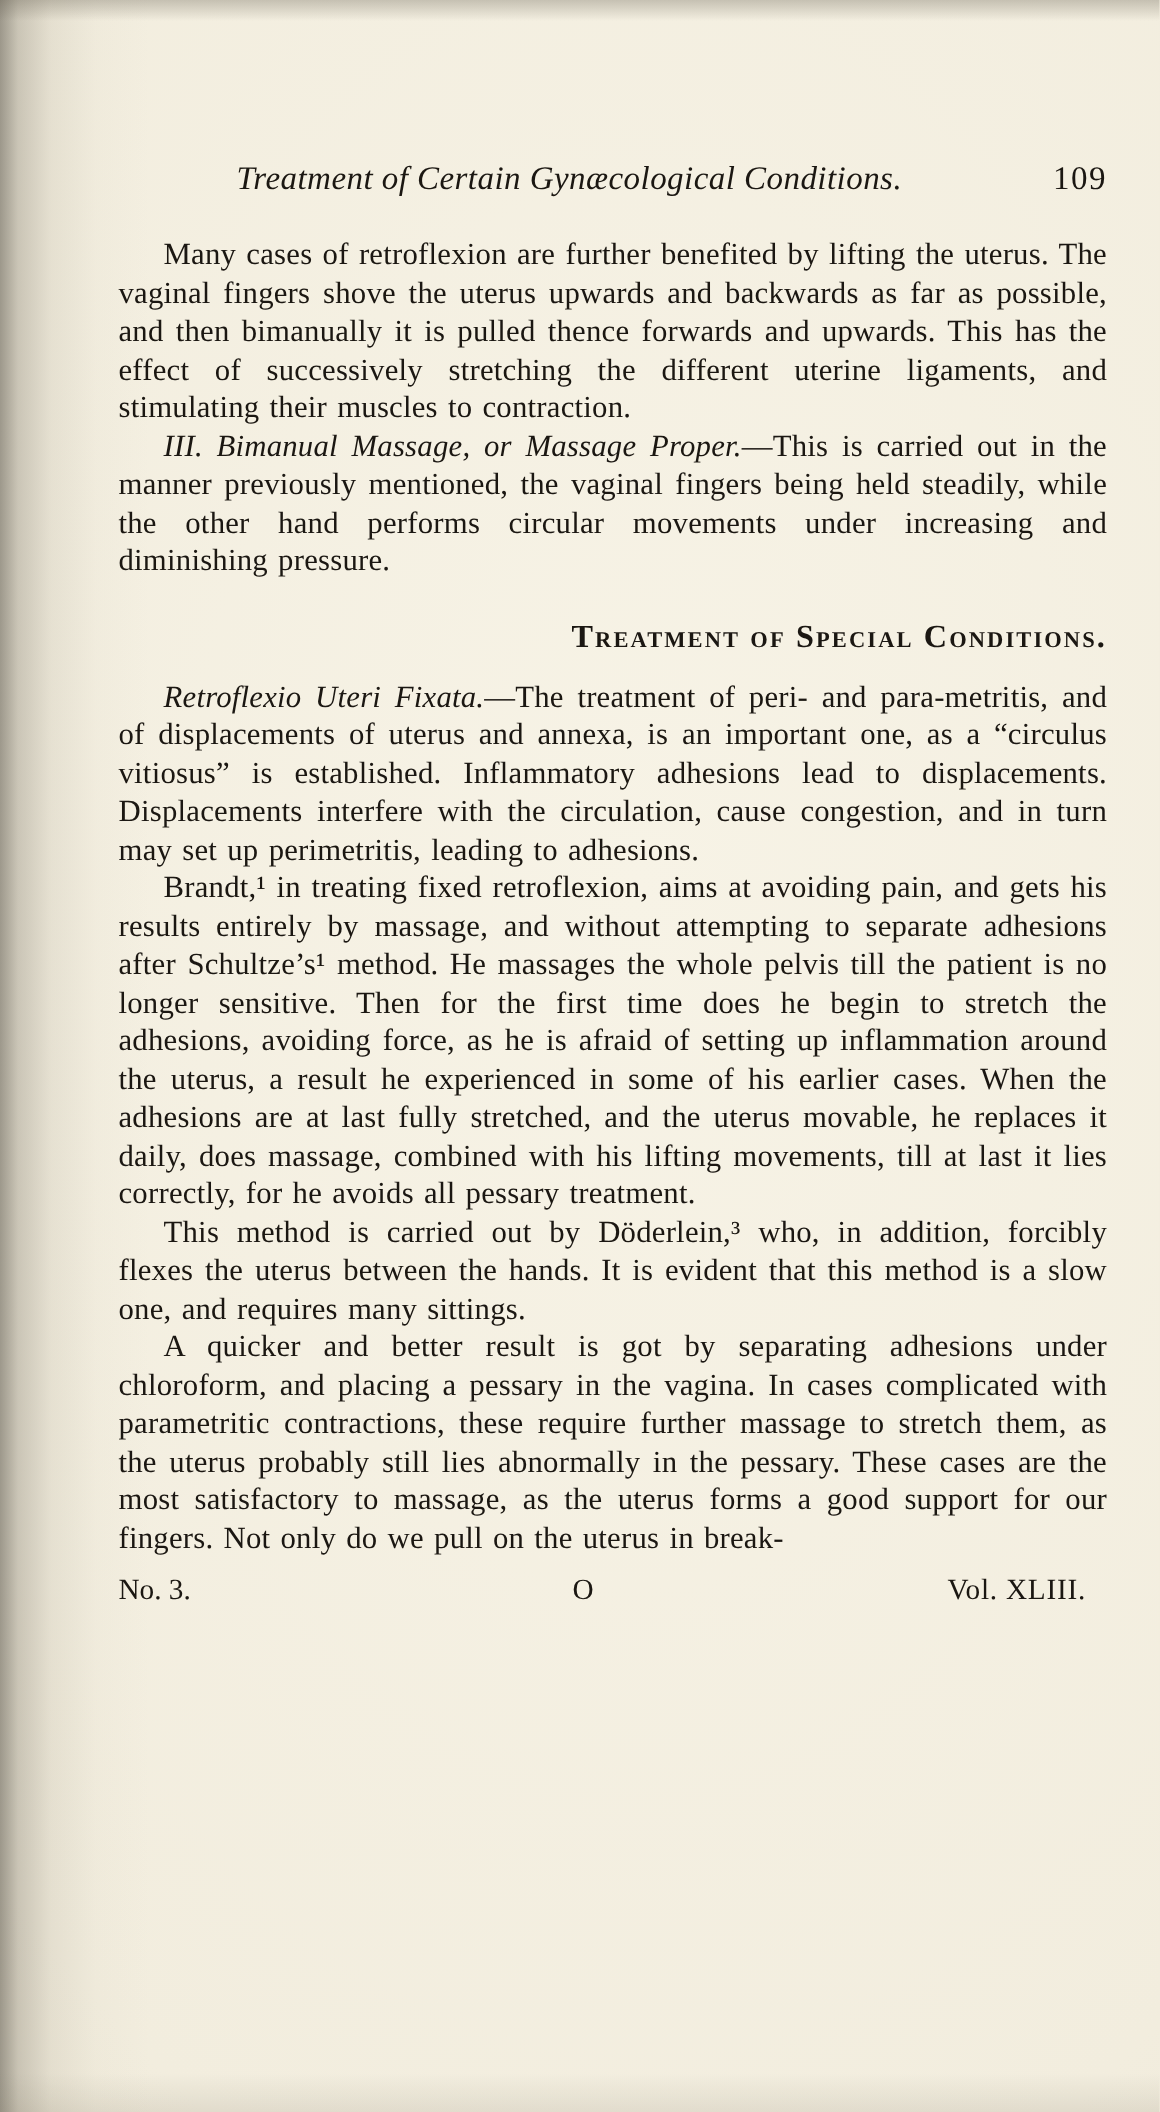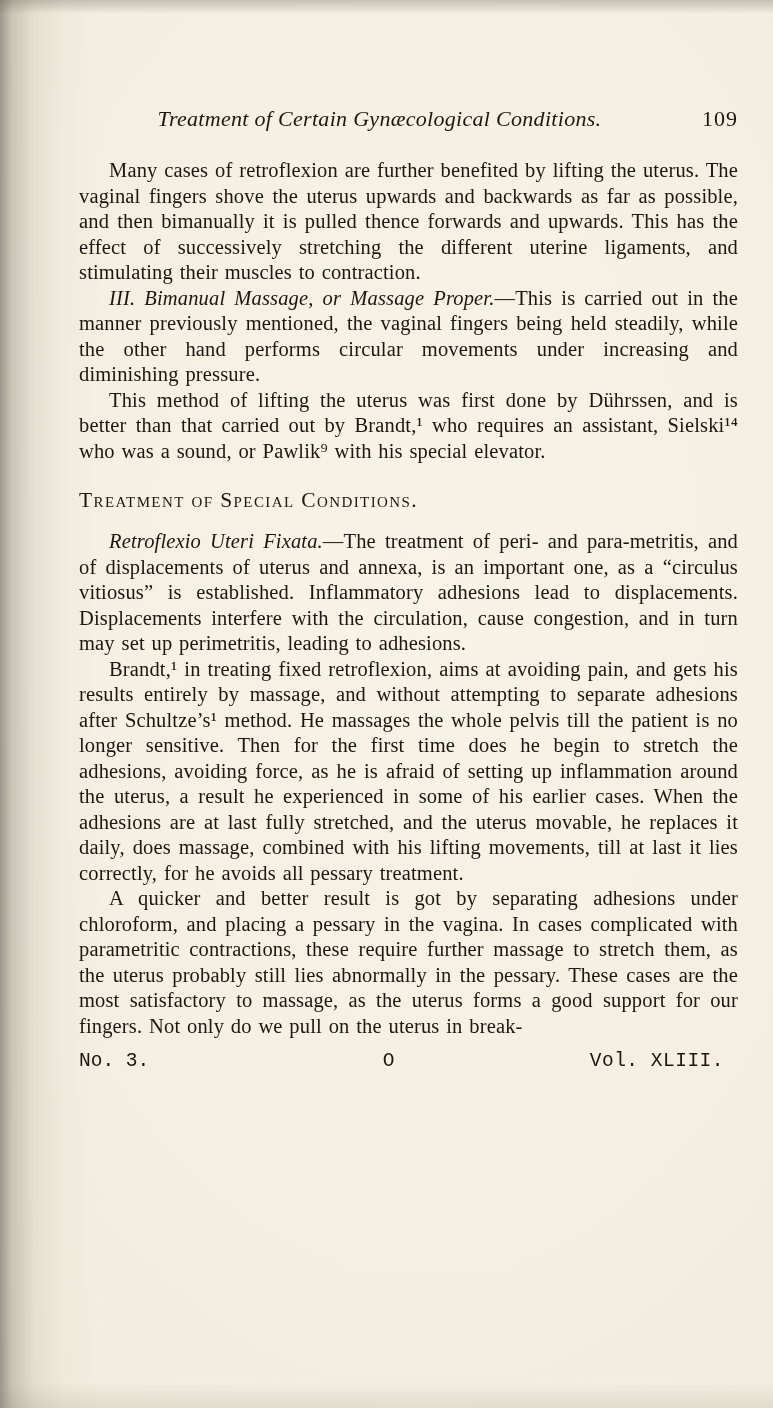--- a/index.html
+++ b/index.html
@@ -48,35 +48,34 @@
   .body-text p.para {
     font-size: 20.5px;
     line-height: 25.5px;
     text-align: justify;
     text-indent: 30px;
     letter-spacing: 0.15px;
     word-spacing: 1.5px;
   }
   .lead-italic { font-style: italic; }
   .section-heading {
-    text-align: left;
+    text-align: right;
     font-variant: small-caps;
-    font-weight: normal;
+    font-weight: bold;
     font-size: 21.5px;
     letter-spacing: 1.4px;
     margin: 24px 0 16px 0;
     text-indent: 0;
   }
   .page-footer {
     position: relative;
     margin-top: 9px;
     height: 28px;
     font-size: 19.5px;
     line-height: 26px;
-    font-family: Liberation Mono, monospace;
   }
   .footer-issue { position: absolute; left: 0; top: 0; }
   .footer-signature { position: absolute; left: 47%; top: 0; transform: translateX(-50%); }
   .footer-volume { position: absolute; right: 14px; top: 0; letter-spacing: 0.5px; }
 </style>
 </head>
 <body>
 
 <div class="scan">
   <div class="page-column">
@@ -85,28 +84,28 @@
       <span class="header-title">Treatment of Certain Gynæcological Conditions.</span>
       <span class="header-page-number">109</span>
     </header>
 
     <main class="body-text">
 
       <p class="para"><span>Many cases of retroflexion are further benefited by lifting the uterus. The vaginal fingers shove the uterus upwards and backwards as far as possible, and then bimanually it is pulled thence forwards and upwards. This has the effect of successively stretching the different uterine ligaments, and stimulating their muscles to contraction.</span></p>
 
       <p class="para"><span class="lead-italic">III. Bimanual Massage, or Massage Proper.</span><span>—This is carried out in the manner previously mentioned, the vaginal fingers being held steadily, while the other hand performs circular movements under increasing and diminishing pressure.</span></p>
 
-      <p class="para"><span>This method of lifting the uterus was first done by Dührssen, and is better than that carried out by Brandt,¹ who requires an assistant, Sielski¹⁴ who was a sound, or Pawlik⁹ with his special elevator.</span></p>
 
       <h2 class="section-heading">Treatment of Special Conditions.</h2>
 
       <p class="para"><span class="lead-italic">Retroflexio Uteri Fixata.</span><span>—The treatment of peri- and para-metritis, and of displacements of uterus and annexa, is an important one, as a “circulus vitiosus” is established. Inflammatory adhesions lead to displacements. Displacements interfere with the circulation, cause congestion, and in turn may set up perimetritis, leading to adhesions.</span></p>
 
       <p class="para"><span>Brandt,¹ in treating fixed retroflexion, aims at avoiding pain, and gets his results entirely by massage, and without attempting to separate adhesions after Schultze’s¹ method. He massages the whole pelvis till the patient is no longer sensitive. Then for the first time does he begin to stretch the adhesions, avoiding force, as he is afraid of setting up inflammation around the uterus, a result he experienced in some of his earlier cases. When the adhesions are at last fully stretched, and the uterus movable, he replaces it daily, does massage, combined with his lifting movements, till at last it lies correctly, for he avoids all pessary treatment.</span></p>
 
+      <p class="para"><span>This method is carried out by Döderlein,³ who, in addition, forcibly flexes the uterus between the hands. It is evident that this method is a slow one, and requires many sittings.</span></p>
 
       <p class="para"><span>A quicker and better result is got by separating adhesions under chloroform, and placing a pessary in the vagina. In cases complicated with parametritic contractions, these require further massage to stretch them, as the uterus probably still lies abnormally in the pessary. These cases are the most satisfactory to massage, as the uterus forms a good support for our fingers. Not only do we pull on the uterus in break-</span></p>
 
     </main>
 
     <footer class="page-footer">
       <span class="footer-issue">No. 3.</span>
       <span class="footer-signature">O</span>
       <span class="footer-volume">Vol. XLIII.</span>
     </footer>

